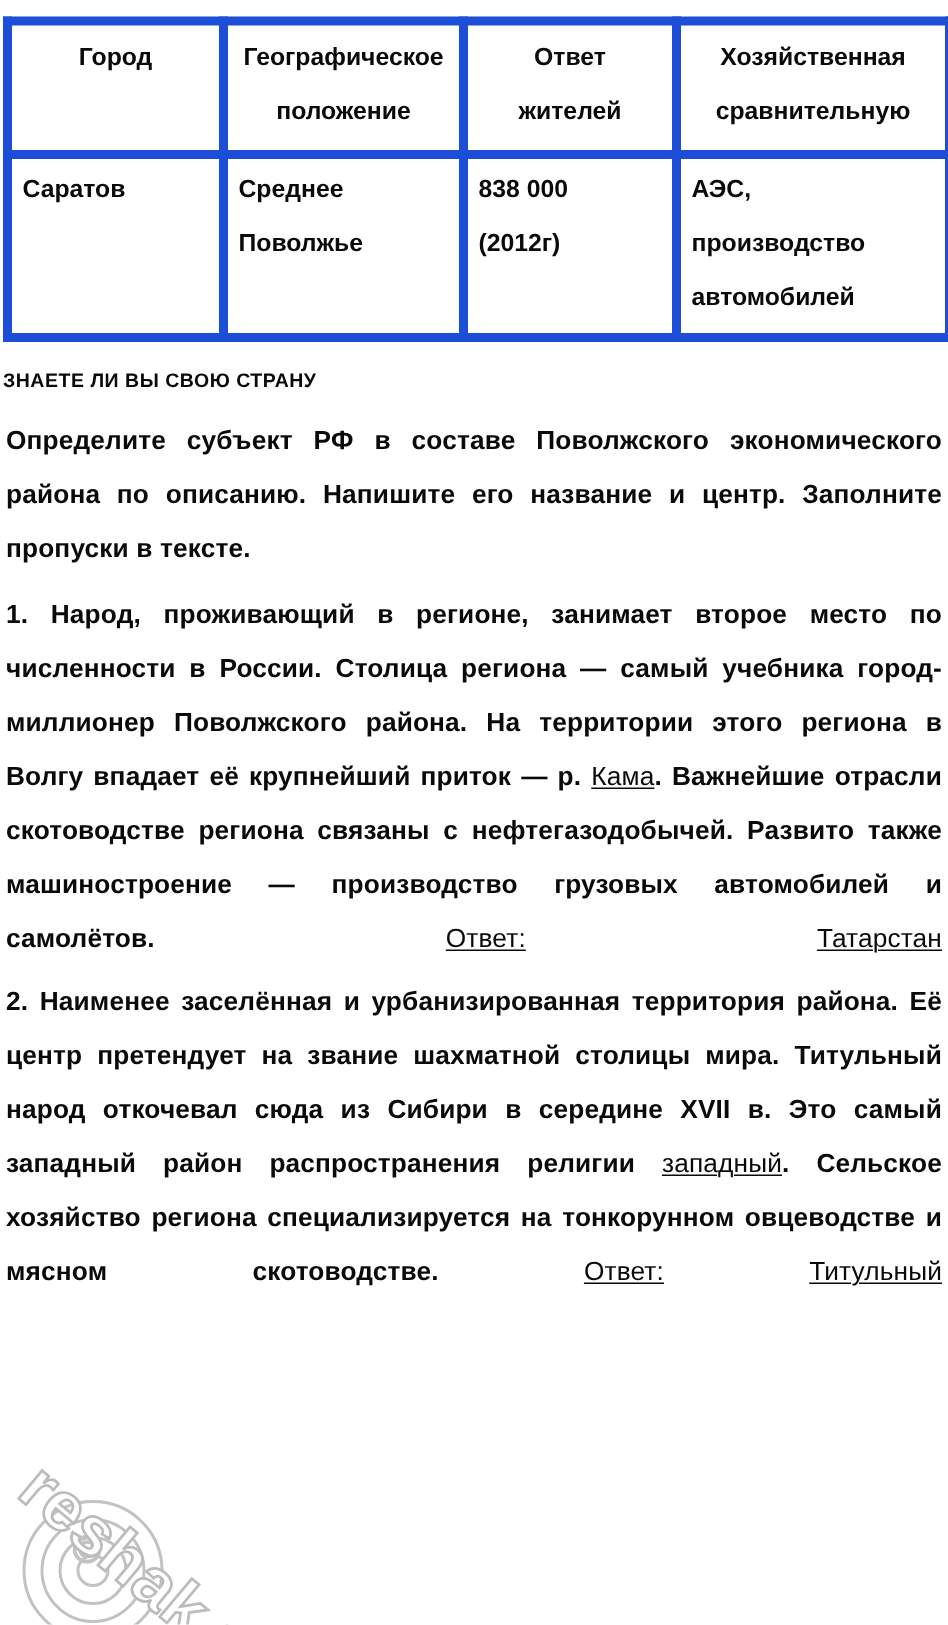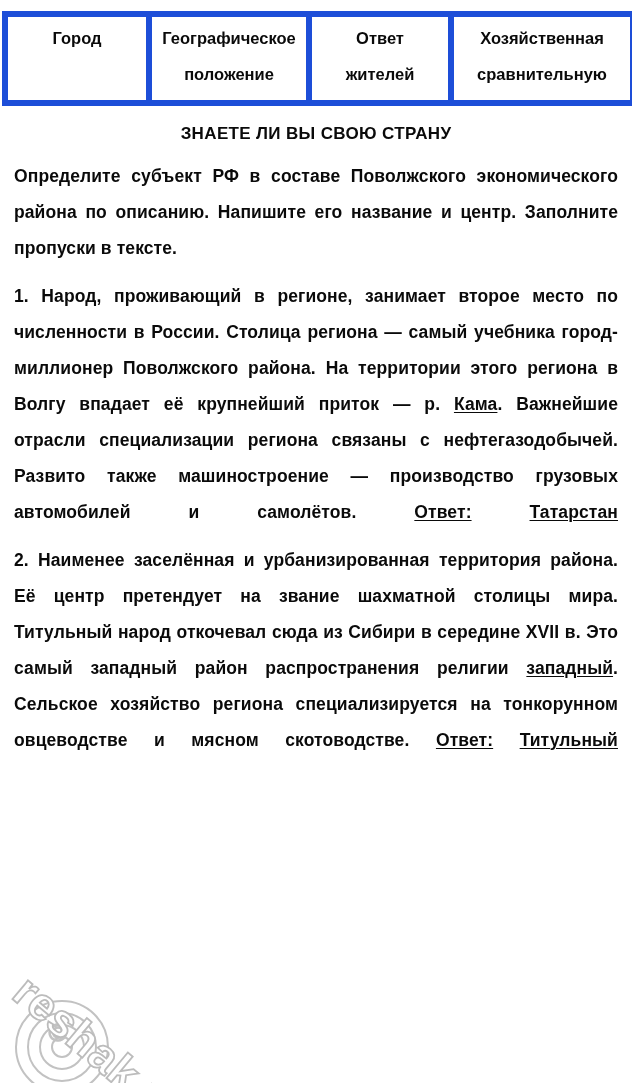--- a/index.html
+++ b/index.html
@@ -27,35 +27,35 @@
   }
 
   
   .para {
     font-size: 17.5px;
     font-weight: 700;
     line-height: 36px;
     text-align: justify;
     text-justify: inter-word;
     letter-spacing: 0.1px;
-    margin: 12px;
+    margin: 2px;
   }
 
   
   .para.stretch {
     text-align-last: justify;
   }
 
   .q-number {
     font-weight: 700;
   }
 
   
   .answer {
-    font-weight: 700;
+    font-weight: 400;
     text-decoration: underline;
     text-underline-offset: 2px;
     text-decoration-thickness: 1.2px;
   }
 
   
   .intro {
     margin: 0;
     padding-top: 4px;
   }
@@ -90,22 +90,21 @@
   }
   table.cmp col.c1 { width: 144px; }
   table.cmp col.c2 { width: 160px; }
   table.cmp col.c3 { width: 142px; }
   table.cmp col.c4 { width: 182px; }
 
   .cellline { display: block; }
 
   
   .section-head {
-    text-align: center;
-    font-size: 17px;
+    font-size: 13px;
     font-weight: 700;
     letter-spacing: 0.35px;
     margin: 0;
     padding-top: 18px;
     padding-bottom: 6px;
   }
 
   .block {
     margin-top: 8px;
   }
@@ -150,31 +149,49 @@
             <span class="cellline">Ответ</span>
             <span class="cellline">жителей</span>
           </th>
           <th>
             <span class="cellline">Хозяйственная</span>
             <span class="cellline">сравнительную</span>
           </th>
         </tr>
       </thead>
       <tbody>
+        <tr>
+          <td>
+            <span class="cellline">Саратов</span>
+          </td>
+          <td>
+            <span class="cellline">Среднее</span>
+            <span class="cellline">Поволжье</span>
+          </td>
+          <td>
+            <span class="cellline">838 000</span>
+            <span class="cellline">(2012г)</span>
+          </td>
+          <td>
+            <span class="cellline">АЭС,</span>
+            <span class="cellline">производство</span>
+            <span class="cellline">автомобилей</span>
+          </td>
+        </tr>
       </tbody>
     </table>
   </div>
 
   <div class="section-head">ЗНАЕТЕ ЛИ ВЫ СВОЮ СТРАНУ</div>
 
   <p class="para block">Определите субъект РФ в составе Поволжского экономического района по описанию. Напишите его название и центр. Заполните пропуски в тексте.</p>
 
   <p class="para block stretch"><span class="q-number">1.</span>
     <span>Народ, проживающий в регионе, занимает второе место по численности в России. Столица региона — самый учебника город-миллионер Поволжского района. На территории этого региона в Волгу впадает её крупнейший приток — р.</span>
-    <span class="answer">Кама</span><span>. Важнейшие отрасли специализации региона связаны с нефтегазодобычей. Развито также машиностроение — производство грузовых автомобилей и самолётов.</span>
+    <span class="answer">Кама</span><span>. Важнейшие отрасли скотоводстве региона связаны с нефтегазодобычей. Развито также машиностроение — производство грузовых автомобилей и самолётов.</span>
     <span class="answer">Ответ:</span>
     <span class="answer">Татарстан</span></p>
 
   <p class="para block tight stretch"><span class="q-number">2.</span>
     <span>Наименее заселённая и урбанизированная территория района. Её центр претендует на звание шахматной столицы мира. Титульный народ откочевал сюда из Сибири в середине XVII в. Это самый западный район распространения религии</span>
     <span class="answer">западный</span><span>. Сельское хозяйство региона специализируется на тонкорунном овцеводстве и мясном скотоводстве.</span>
     <span class="answer">Ответ:</span>
     <span class="answer">Титульный</span></p>
 
   <div class="watermark">

